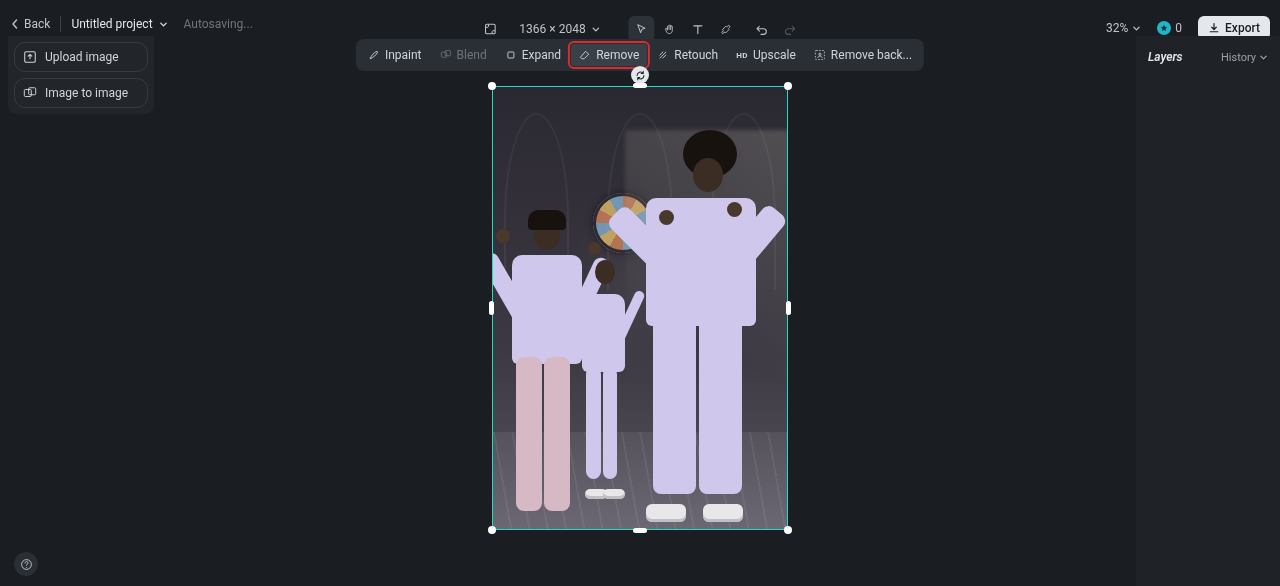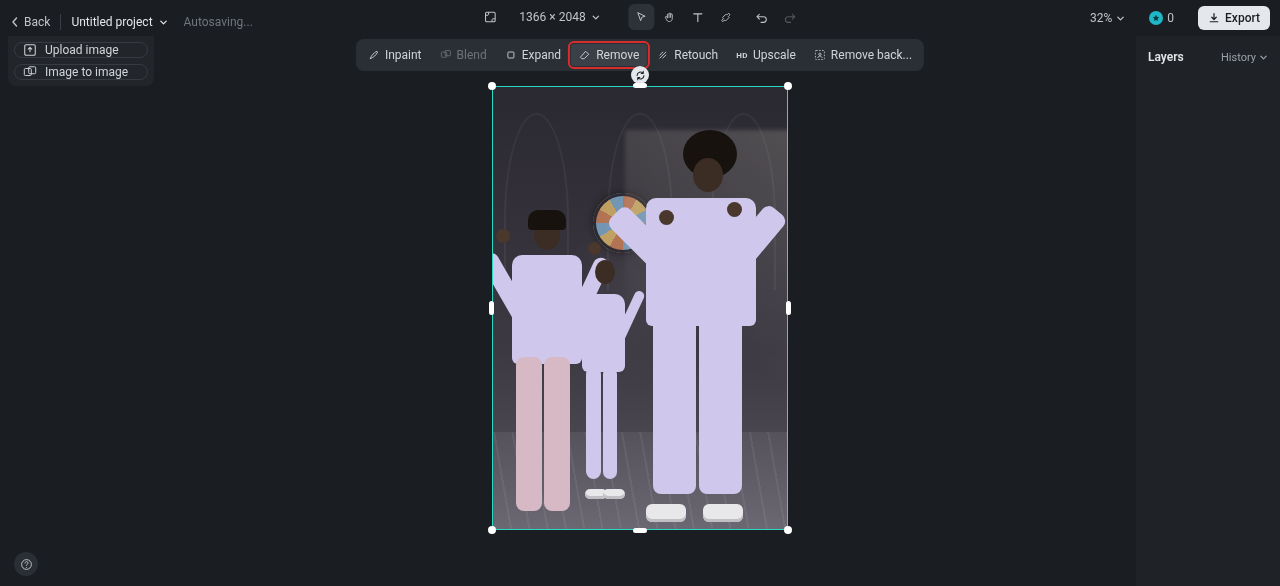--- a/index.html
+++ b/index.html
@@ -1,48 +1,48 @@
 <!DOCTYPE html>
 <html><head>
 <meta charset="utf-8">
 <style>
   * { box-sizing: border-box; margin: 0; padding: 0; }
   html, body { width: 1280px; height: 586px; overflow: hidden; font-family: -apple-system, BlinkMacSystemFont, "Segoe UI", Roboto, sans-serif; background: #1a1d21; color: #e4e6e8; }
   svg { display: block; }
 
   
-  .topbar { position: absolute; top: 0; left: 0; right: 0; height: 30px; display: flex; align-items: flex-end; font-size: 12px; color: #c0c4c9; }
+  .topbar { position: absolute; top: 16px; left: 0; right: 0; height: 30px; display: flex; align-items: flex-start; font-size: 12px; color: #c0c4c9; }
   .tb-left { display: flex; align-items: center; gap: 10px; padding-left: 10px; }
   .tb-back { display: flex; align-items: center; gap: 4px; cursor: pointer; color: #c0c4c9; }
   .tb-divider { width: 1px; height: 16px; background: #3a3f45; }
   .tb-proj { display: flex; align-items: center; gap: 6px; cursor: pointer; color: #e4e6e8; }
   .tb-auto { color: #6f757c; margin-left: 6px; }
   .tb-center { position: absolute; left: 50%; transform: translateX(-50%); display: flex; align-items: center; gap: 16px; }
   .tb-dim-btn { display: flex; align-items: center; gap: 6px; cursor: pointer; color: #c0c4c9; }
   .tb-tools { display: flex; align-items: center; gap: 2px; margin-left: 12px; }
   .tool-btn { width: 26px; height: 26px; border-radius: 6px; display: flex; align-items: center; justify-content: center; cursor: pointer; color: #c0c4c9; }
   .tool-btn.active { background: #2d3238; }
   .tool-btn.disabled { opacity: .35; cursor: default; }
-  .tb-right { margin-left: auto; display: flex; align-items: center; gap: 24px; padding-right: 10px; }
+  .tb-right { margin-left: auto; display: flex; align-items: center; gap: 16px; padding-right: 10px; }
   .zoom-btn { display: flex; align-items: center; gap: 4px; cursor: pointer; color: #c0c4c9; }
   .credits { display: flex; align-items: center; gap: 4px; color: #c0c4c9; }
   .credit-dot { width: 14px; height: 14px; border-radius: 50%; background: #1fb6c7; display: flex; align-items: center; justify-content: center; }
   .credit-dot svg { width: 8px; height: 8px; }
   .export-btn { background: #e4e8ec; color: #1a1d21; border-radius: 6px; padding: 5px 10px; display: flex; align-items: center; gap: 5px; font-size: 12px; font-weight: 500; cursor: pointer; }
 
   
   .left-panel { position: absolute; top: 36px; left: 8px; width: 146px; }
   .create-hdr { display: flex; align-items: center; gap: 8px; padding: 10px 10px; font-size: 13px; color: #e4e6e8; background: #22262b; border-radius: 8px 8px 0 0; }
   .create-list { background: #22262b; border-radius: 0 0 8px 8px; padding: 6px; display: flex; flex-direction: column; gap: 6px; }
-  .create-item { display: flex; align-items: center; gap: 8px; padding: 0 8px; border: 1px solid #363b42; border-radius: 11px; font-size: 12px; color: #d0d4d8; cursor: pointer; }
+  .create-item { display: flex; align-items: center; gap: 8px; padding: 7px 8px; border: 1px solid #363b42; border-radius: 11px; font-size: 12px; color: #d0d4d8; cursor: pointer; }
 
   
   .right-panel { position: absolute; top: 36px; right: 0; width: 144px; bottom: 0; background: #1f2327; padding: 10px 6px; }
   .rp-hdr { display: flex; align-items: center; justify-content: space-between; padding: 4px 6px 10px; font-size: 12px; }
-  .rp-hdr .title { font-weight: 600; color: #e4e6e8; }
+  .rp-hdr .title { font-weight: 600; color: #e4e6e8; font-style: italic; }
   .rp-hdr .history { display: flex; align-items: center; gap: 3px; color: #9ba1a8; cursor: pointer; font-size: 11px; }
   .layer-row { display: flex; align-items: center; gap: 8px; background: #2d3238; border-radius: 6px; padding: 5px 8px; font-size: 12px; cursor: pointer; }
   .layer-thumb { width: 16px; height: 20px; border-radius: 2px; background: linear-gradient(135deg,#4a4560 0%, #6b6680 40%, #3a3648 100%); }
 
   
   .float-toolbar { position: absolute; top: 39px; left: 50%; transform: translateX(-50%); background: #2a2f35; border-radius: 8px; height: 26px; padding: 16px 4px; display: flex; align-items: center; gap: 2px; font-size: 12px; }
   .ft-item { display: flex; align-items: center; gap: 5px; padding: 4px 8px; border-radius: 5px; cursor: pointer; color: #d0d4d8; }
   .ft-item.disabled { opacity: .4; cursor: default; }
   .ft-item.selected { background: #3a4047; }
   .ft-item.highlight { outline: 2px solid #d72d2d; outline-offset: 1px; border-radius: 3px; }

